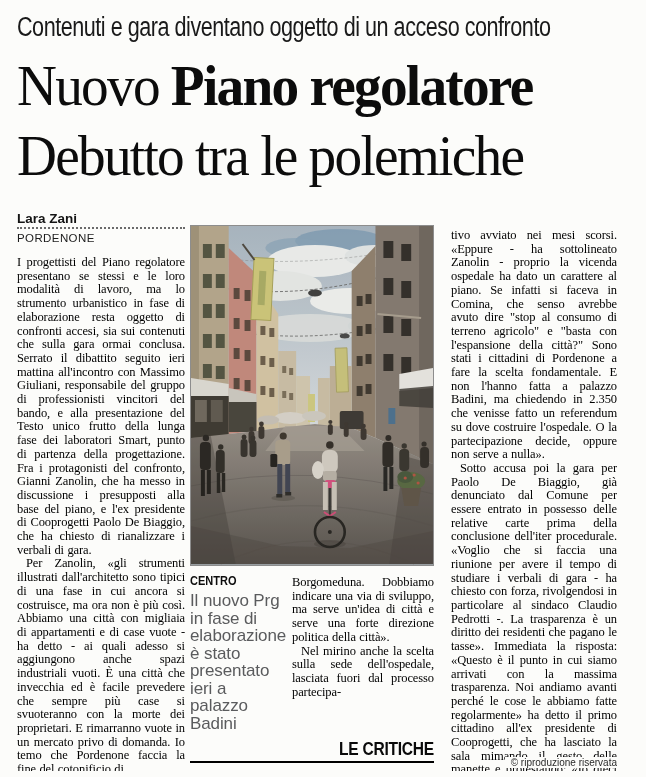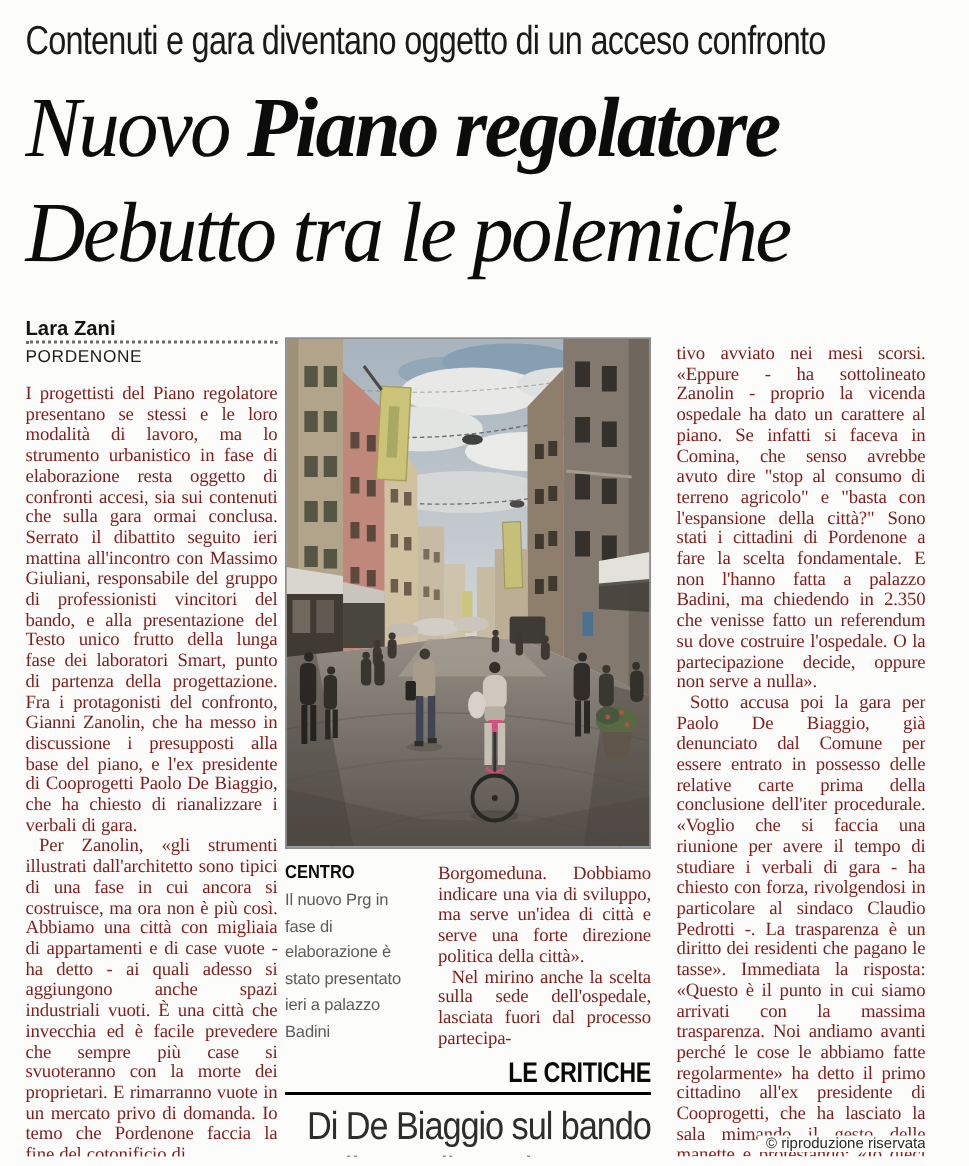--- a/index.html
+++ b/index.html
@@ -9,21 +9,21 @@
     -webkit-font-smoothing:antialiased;
   }
   .page{box-sizing:border-box;width:631px;height:777px;padding:8px 14px 0 17px;position:relative;}
 
   
   .kicker{
     font-family:"Liberation Sans",sans-serif;font-weight:400;font-size:27px;
     letter-spacing:-0.6px;white-space:nowrap;color:#1a1a1a;
     transform:scaleX(0.80);transform-origin:left center;margin-top:4px;
   }
-  .headline{margin:8px 0 0 0;font-weight:400;font-style:italic;}
+  .headline{margin:8px 0 0 0;font-weight:400;}
   .hl-line{
     font-size:57px;line-height:70px;letter-spacing:-1.8px;white-space:nowrap;
     transform:scaleX(0.97);transform-origin:left center;color:#0c0c0c;
   }
   .hl-reg{font-weight:400;}
   .hl-bold{font-weight:700;}
 
   
   .main{
     display:grid;grid-template-columns:168px 244px 1fr;column-gap:5px;
@@ -39,37 +39,37 @@
   .byline-rule{border-bottom:2px dotted #6a6a6a;margin-top:1px;}
   .dateline{
     font-family:"Liberation Sans",sans-serif;font-size:11.5px;
     color:#1c1c1c;letter-spacing:0.4px;margin-top:3px;
   }
 
   
   .body-text{margin-top:12px;}
   .body-text p{
     margin:0;font-size:12.5px;line-height:13.7px;text-align:justify;
-    letter-spacing:-0.1px;word-spacing:0.4px;color:#7f1d1d;
+    letter-spacing:-0.1px;word-spacing:0.4px;color:#000000;
   }
   .body-text p + p{text-indent:9px;}
   .col3 .body-text{margin-top:0;}
 
   
   .photo-frame{border:1px solid #8d8d8d;height:339px;background:#9aa0a4;overflow:hidden;}
   .photo-frame svg{display:block;width:100%;height:100%;}
 
   
   .caption-row{display:grid;grid-template-columns:90px 1fr;column-gap:12px;margin-top:8px;}
   .caption-label{
     font-family:"Liberation Sans",sans-serif;font-weight:700;font-size:12.5px;
     transform:scaleX(0.88);transform-origin:left center;color:#0d0d0d;
   }
   .caption-text{
-    font-family:"Liberation Sans",sans-serif;font-size:11px;line-height:17.5px;
+    font-family:"Liberation Sans",sans-serif;font-size:17px;line-height:17.5px;
     color:#5a5b5d;margin-top:4px;letter-spacing:-0.1px;
   }
 
   
   .crit-box{margin-top:6px;}
   .crit-label{
     font-family:"Liberation Sans",sans-serif;font-weight:700;font-size:19px;
     text-align:right;transform:scaleX(0.82);transform-origin:right center;
     color:#0a0a0a;letter-spacing:-0.3px;
   }

